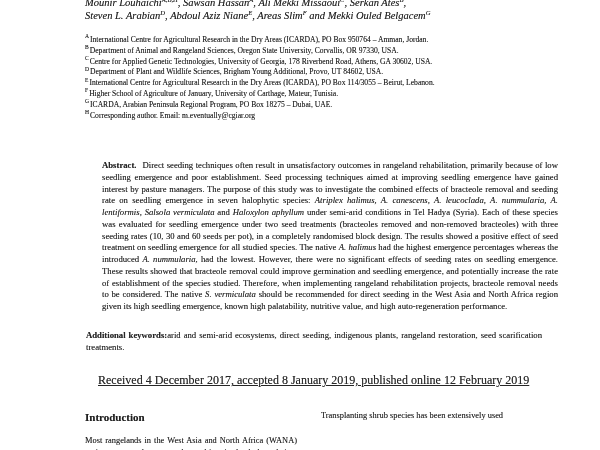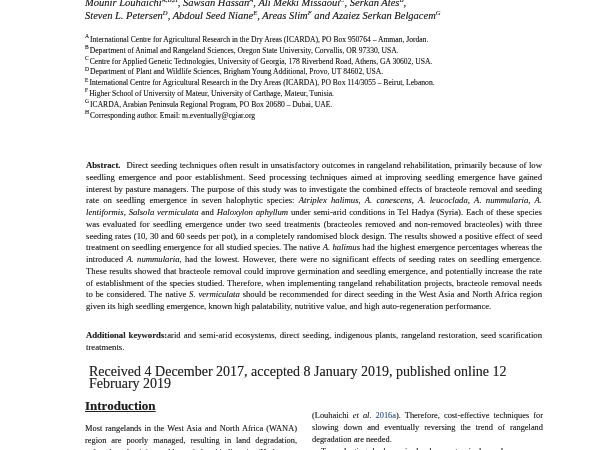--- a/index.html
+++ b/index.html
@@ -33,21 +33,21 @@
     top: 35px;
     width: 472px;
     font-size: 7.6px;
     line-height: 10.8px;
     color: #242424;
   }
   .affil sup { font-size: 5.6px; line-height: 0; margin-right: 1px; }
   
   .abstract {
     position: absolute;
-    left: 86px;
+    left: 102px;
     top: 160px;
     width: 456px;
     margin: 0;
     font-size: 8.7px;
     line-height: 11.75px;
     text-align: justify;
   }
   .abstract .lbl { font-weight: bold; margin-right: 6px; }
   .it { font-style: italic; }
   
@@ -61,38 +61,38 @@
     line-height: 11.75px;
     text-align: justify;
   }
   .keywords .lbl { font-weight: bold; margin-right: 0; }
   
   .received {
     position: absolute;
     left: 86px;
     top: 363px;
     width: 470px;
-    margin: 3px;
-    font-size: 14px;
+    margin: 12px;
+    font-size: 12px;
     line-height: 11.5px;
+    text-decoration: underline;
   }
   
   .col-left {
     position: absolute;
     left: 85px;
     top: 400px;
     width: 212px;
   }
   .col-left h2 {
-    margin: 0 0 12px 0;
-    font-size: 13px;
+    margin: 12px 0 12px 0;
+    font-size: 11px;
     line-height: 11px;
     font-weight: bold;
     color: #1f1f1f;
-    text-decoration: underline;
   }
   .col-left p, .col-right p {
     margin: 0;
     font-size: 8.4px;
     line-height: 11.9px;
     text-align: justify;
   }
   .col-right {
     position: absolute;
     left: 312px;
@@ -102,43 +102,42 @@
   .col-right .indent { text-indent: 9px; }
   .cite { color: #3b66a0; text-decoration: none; cursor: pointer; }
 </style>
 </head>
 <body>
 
 <div class="page">
 
   <div class="authors">
     <div><span>Mounir Louhaichi</span><sup>A,B,H</sup><span>, </span><span>Sawsan Hassan</span><sup>A</sup><span>, </span><span>Ali Mekki Missaoui</span><sup>C</sup><span>, </span><span>Serkan Ates</span><sup>B</sup><span>,</span></div>
-    <div><span>Steven L. Petersen</span><sup>D</sup><span>, </span><span>Abdoul Seed Niane</span><sup>E</sup><span>, </span><span>Areas Slim</span><sup>F</sup><span> and </span><span>Azaiez Serkan Belgacem</span><sup>G</sup></div>
+    <div><span>Steven L. Arabian</span><sup>D</sup><span>, </span><span>Abdoul Aziz Niane</span><sup>E</sup><span>, </span><span>Areas Slim</span><sup>F</sup><span> and </span><span>Mekki Ouled Belgacem</span><sup>G</sup></div>
   </div>
 
   <div class="affiliations">
     <div class="affil"><sup>A</sup><span>International Centre for Agricultural Research in the Dry Areas (ICARDA), PO Box 950764 – Amman, Jordan.</span></div>
     <div class="affil"><sup>B</sup><span>Department of Animal and Rangeland Sciences, Oregon State University, Corvallis, OR 97330, USA.</span></div>
     <div class="affil"><sup>C</sup><span>Centre for Applied Genetic Technologies, University of Georgia, 178 Riverbend Road, Athens, GA 30602, USA.</span></div>
     <div class="affil"><sup>D</sup><span>Department of Plant and Wildlife Sciences, Brigham Young Additional, Provo, UT 84602, USA.</span></div>
     <div class="affil"><sup>E</sup><span>International Centre for Agricultural Research in the Dry Areas (ICARDA), PO Box 114/3055 – Beirut, Lebanon.</span></div>
-    <div class="affil"><sup>F</sup><span>Higher School of University of Mateur, University of Carthage, Mateur, Tunisia.</span></div>
-    <div class="affil"><sup>G</sup><span>ICARDA, Arabian Peninsula Regional Program, PO Box 20680 – Dubai, UAE.</span></div>
+    <div class="affil"><sup>F</sup><span>Higher School of Agriculture of January, University of Carthage, Mateur, Tunisia.</span></div>
+    <div class="affil"><sup>G</sup><span>ICARDA, Arabian Peninsula Regional Program, PO Box 18275 – Dubai, UAE.</span></div>
     <div class="affil"><sup>H</sup><span>Corresponding author. Email: m.eventually@cgiar.org</span></div>
   </div>
 
   <p class="abstract"><span class="lbl">Abstract.</span><span>Direct seeding techniques often result in unsatisfactory outcomes in rangeland rehabilitation, primarily because of low seedling emergence and poor establishment. Seed processing techniques aimed at improving seedling emergence have gained interest by pasture managers. The purpose of this study was to investigate the combined effects of bracteole removal and seeding rate on seedling emergence in seven halophytic species: </span><span class="it">Atriplex halimus, A. canescens, A. leucoclada, A. nummularia, A. lentiformis, Salsola vermiculata</span><span> and </span><span class="it">Haloxylon aphyllum</span><span> under semi-arid conditions in Tel Hadya (Syria). Each of these species was evaluated for seedling emergence under two seed treatments (bracteoles removed and non-removed bracteoles) with three seeding rates (10, 30 and 60 seeds per pot), in a completely randomised block design. The results showed a positive effect of seed treatment on seedling emergence for all studied species. The native </span><span class="it">A. halimus</span><span> had the highest emergence percentages whereas the introduced </span><span class="it">A. nummularia</span><span>, had the lowest. However, there were no significant effects of seeding rates on seedling emergence. These results showed that bracteole removal could improve germination and seedling emergence, and potentially increase the rate of establishment of the species studied. Therefore, when implementing rangeland rehabilitation projects, bracteole removal needs to be considered. The native </span><span class="it">S. vermiculata</span><span> should be recommended for direct seeding in the West Asia and North Africa region given its high seedling emergence, known high palatability, nutritive value, and high auto-regeneration performance.</span></p>
 
   <p class="keywords"><span class="lbl">Additional keywords:</span><span>arid and semi-arid ecosystems, direct seeding, indigenous plants, rangeland restoration, seed scarification treatments.</span></p>
 
   <p class="received">Received 4 December 2017, accepted 8 January 2019, published online 12 February 2019</p>
 
   <div class="col-left">
     <h2>Introduction</h2>
     <p>Most rangelands in the West Asia and North Africa (WANA) region are poorly managed, resulting in land degradation, reduced productivity, and loss of plant biodiversity (Hudson</p>
   </div>
 
   <div class="col-right">
-    <p><span>(Louhaichi </span><span class="it">et al.</span><span> </span><a class="cite">2016a</a><span>). Therefore, cost-effective techniques for slowing down and eventually reversing the trend of rangeland degradation are needed.</span></p>
     <p class="indent">Transplanting shrub species has been extensively used</p>
   </div>
 
 </div>
 
 </body></html>

